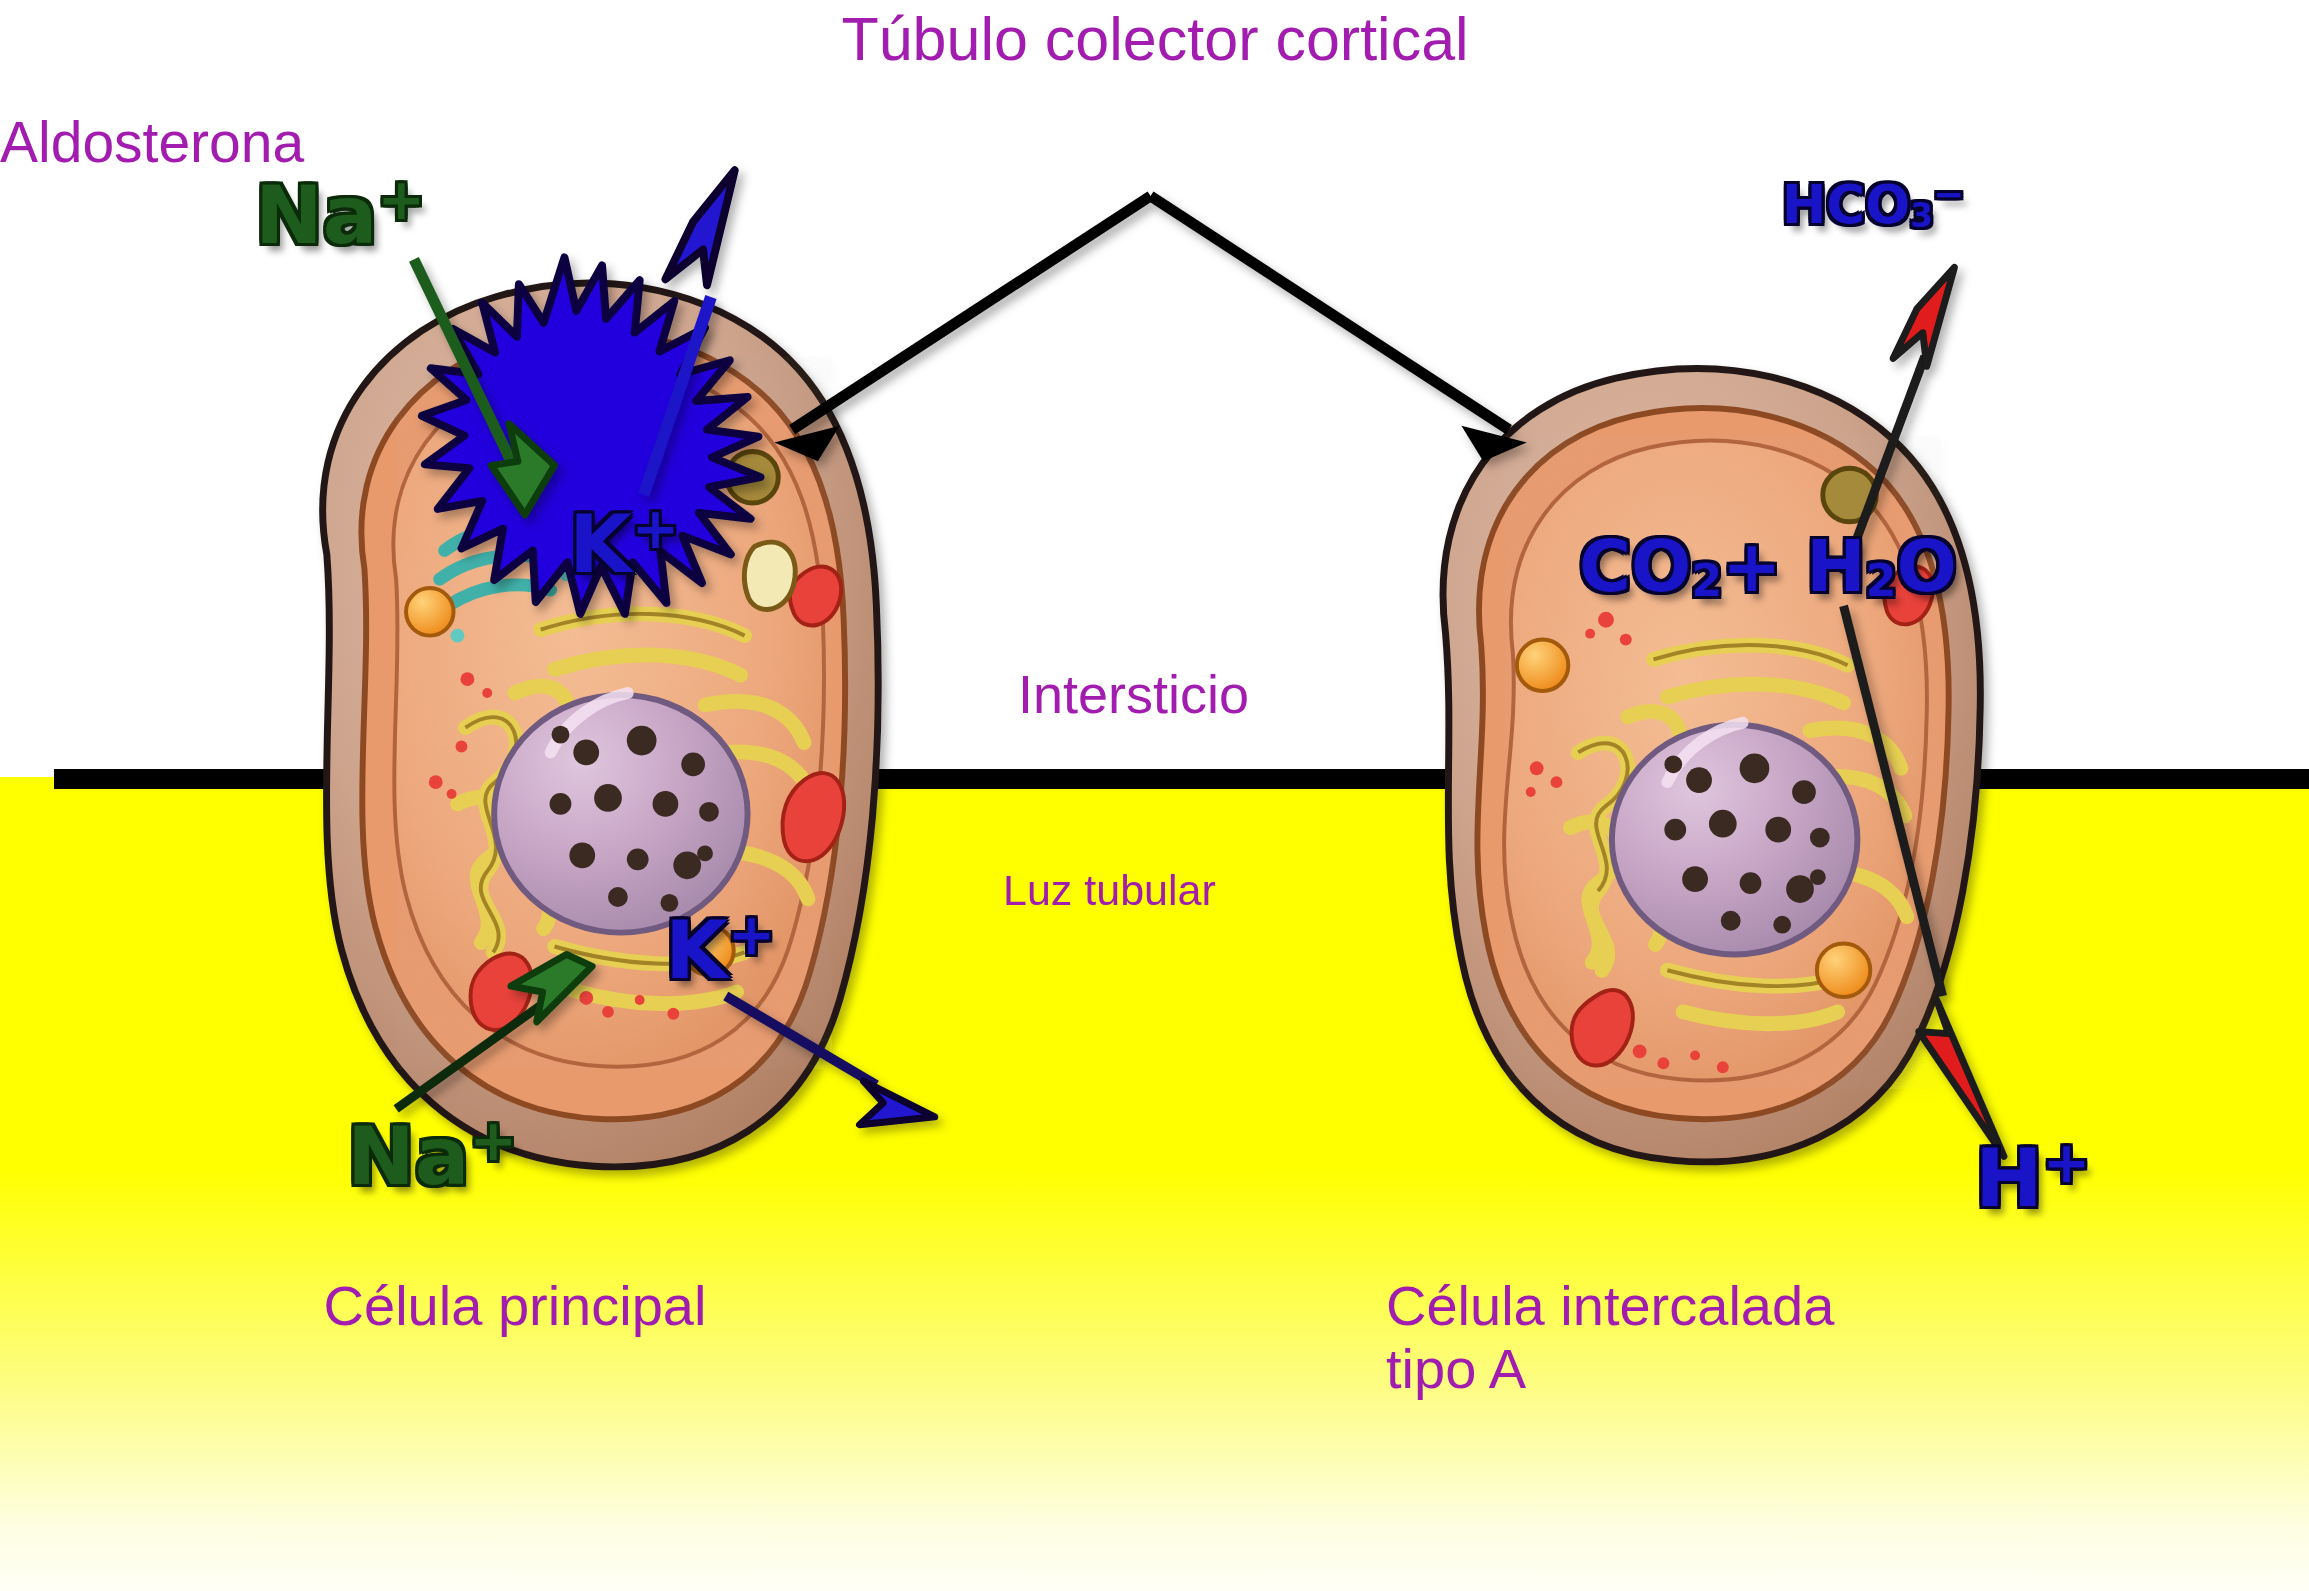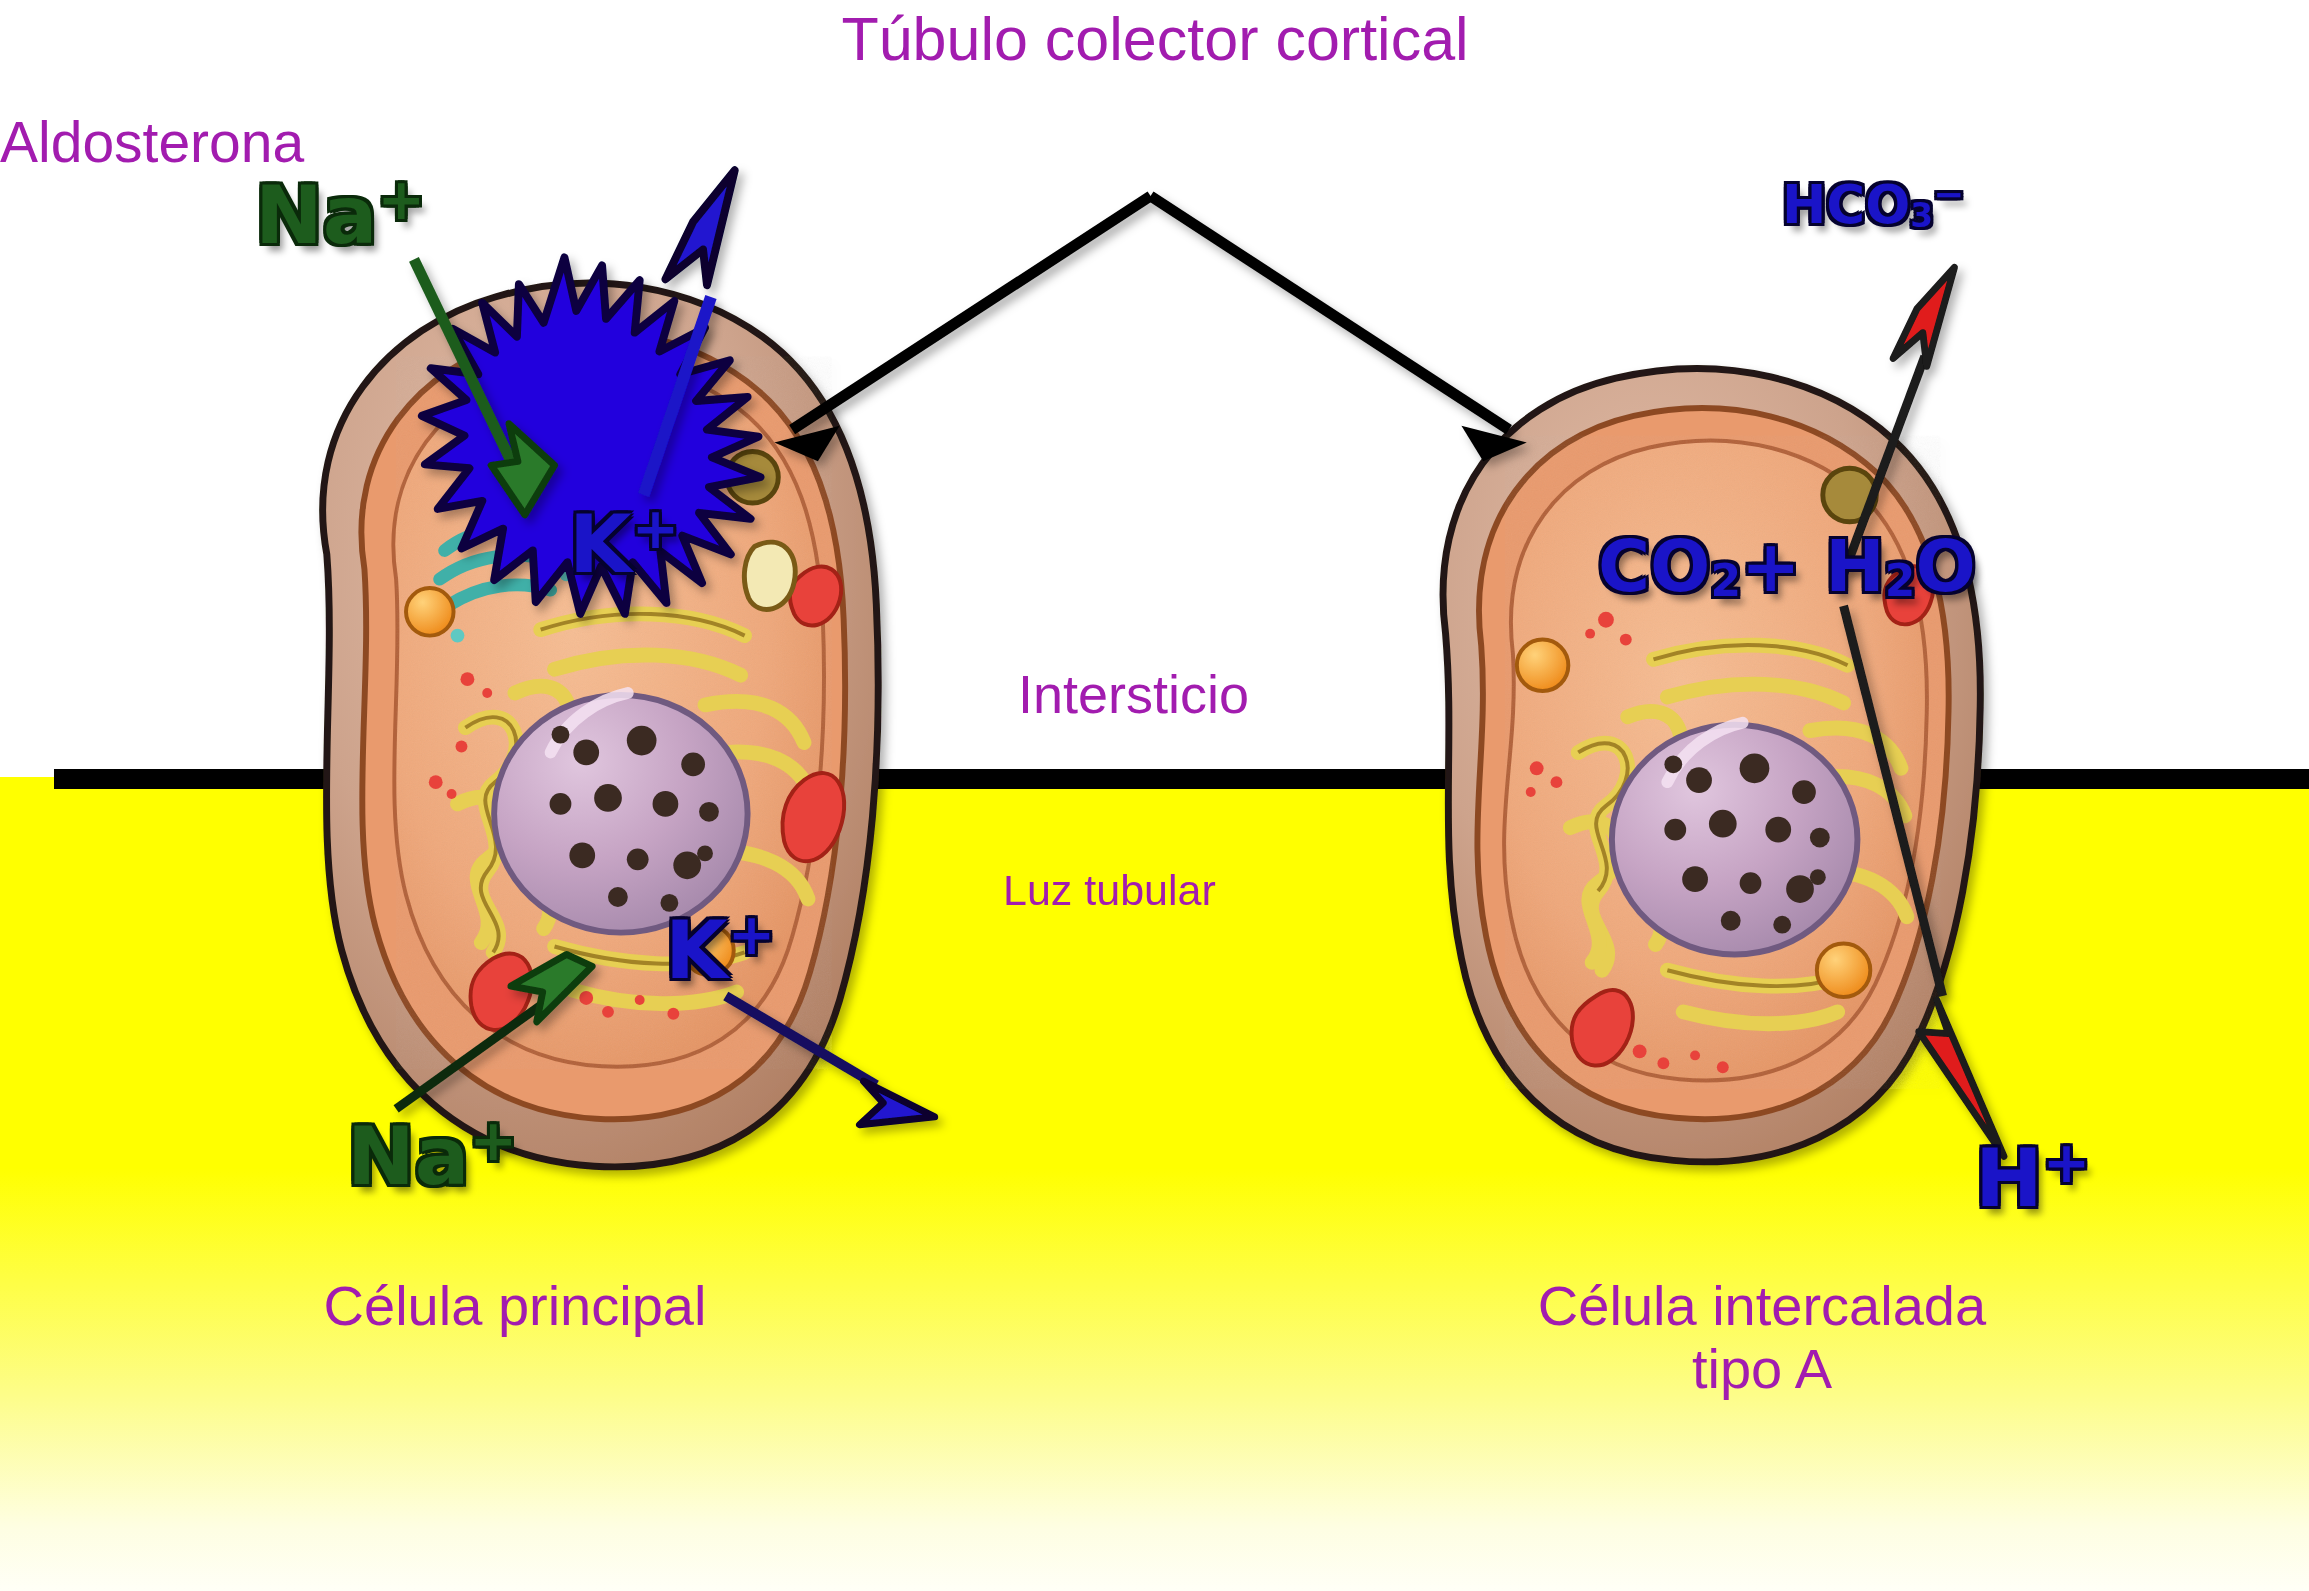--- a/index.html
+++ b/index.html
@@ -15,21 +15,21 @@
   }
   #membrane-line{position:absolute;left:54px;top:769px;width:2255px;height:20px;background:#000;}
 
   
   .plain{position:absolute;color:#a21caf;white-space:nowrap;font-weight:400;}
   #title{left:0;top:4px;width:2310px;text-align:center;font-size:61px;}
   #aldo-label{left:0;top:109px;width:2310px;text-align:left;font-size:57px;}
   #interstitium-label{left:1010px;top:663px;font-size:54px;margin-left:8px;}
   #lumen-label{left:1003px;top:866px;font-size:43px;}
   #caption-left{left:139px;top:1275px;width:752px;text-align:center;font-size:56px;line-height:1.12;}
-  #caption-right{left:1386px;top:1275px;width:752px;text-align:center;font-size:56px;line-height:1.12;}
+  #caption-right{left:1386px;top:1275px;width:752px;text-align:left;font-size:56px;line-height:1.12;}
 
   
   .ion{
     position:absolute;white-space:nowrap;font-weight:bold;
     font-family:"DejaVu Sans",sans-serif;
     letter-spacing:0px;
   }
   .ion sub{font-size:.62em;vertical-align:-.12em;}
   .ion sup{font-size:.70em;vertical-align:.42em;}
   .ion.green{
@@ -44,21 +44,21 @@
     text-shadow:
       -3px -3px 0 #05022e, 3px -3px 0 #05022e, -3px 3px 0 #05022e, 3px 3px 0 #05022e,
       0 -3px 0 #05022e, 0 3px 0 #05022e, -3px 0 0 #05022e, 3px 0 0 #05022e,
       -1px -2px 0 #6a62ef, 6px 8px 7px rgba(0,0,0,.40);
   }
   #ion-na-top   {left:255px;top:166px;font-size:81px;}
   #ion-k-top    {left:569px;top:495px;font-size:81px;}
   #ion-na-bottom{left:347px;top:1107px;font-size:81px;}
   #ion-k-bottom {left:665px;top:901px;font-size:81px;}
   #ion-hco3     {left:1782px;top:173px;font-size:53px;}
-  #ion-co2h2o   {left:1579px;top:525px;font-size:71px;margin-left:19px;}
+  #ion-co2h2o   {left:1579px;top:525px;font-size:71px;}
   #ion-h        {left:1975px;top:1129px;font-size:81px;}
 
   
   #art{position:absolute;left:0;top:0;width:2310px;height:1592px;}
   .noclick{pointer-events:none;}
 </style>
 </head>
 <body>
 
 <div id="stage">

